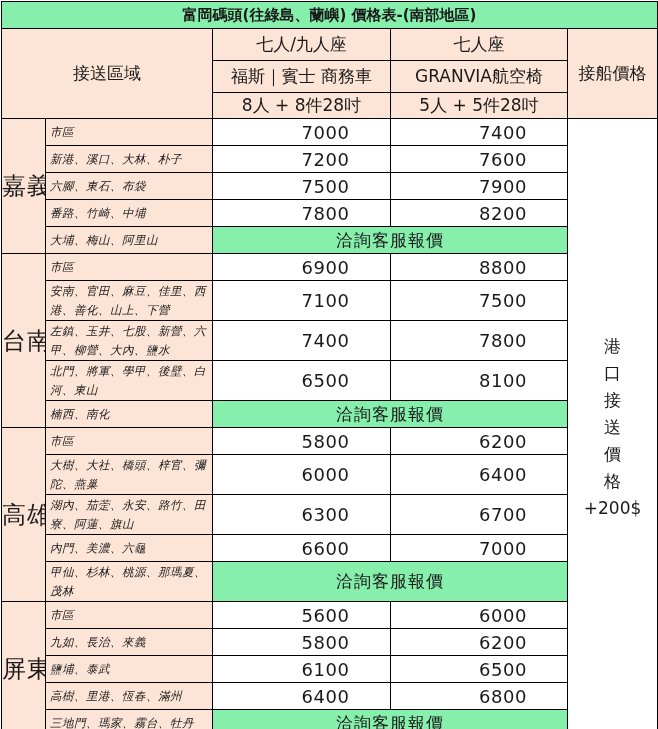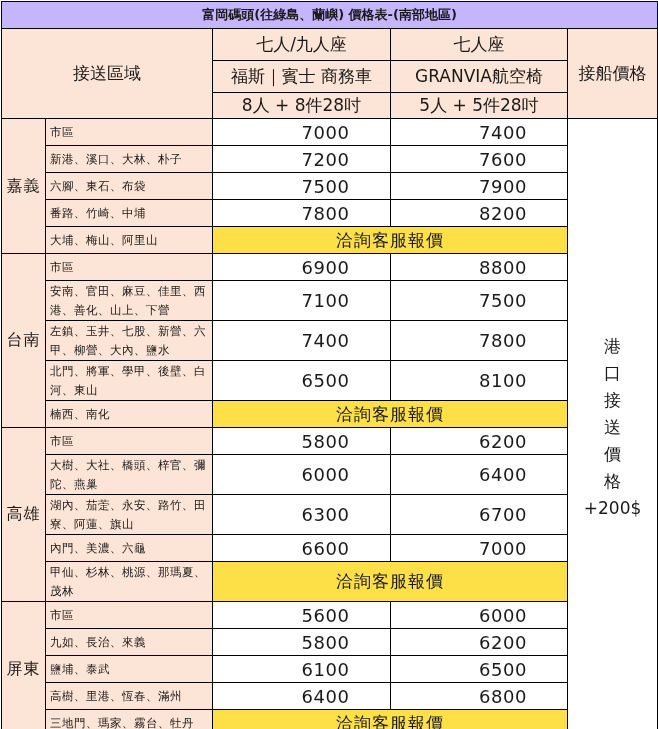--- a/index.html
+++ b/index.html
@@ -9,34 +9,34 @@
       position: absolute; left: 1px; top: 1px;
       border-collapse: collapse; table-layout: fixed;
       width: 656px;
     }
     td {
       border: 1.5px solid #000;
       text-align: center; vertical-align: middle;
       overflow: hidden; white-space: nowrap;
     }
     .title {
-      background: #c4b5fd; font-weight: bold; font-size: 13px; height: 27px; margin-left: 41px;
+      background: #86efac; font-weight: bold; font-size: 15px; height: 27px; margin-left: 41px;
     }
     .hdr { background: #FCE4D6; font-size: 17px; }
     .hdr-row td.hdr { height: 32px; }
     .hdr-row3 td.hdr { height: 26px; }
     .region {
-      background: #FCE4D6; font-size: 16px; letter-spacing: 1px; padding: 0;
+      background: #FCE4D6; font-size: 24px; letter-spacing: 1px; padding: 0;
     }
     .area {
       background: #FCE4D6; text-align: left; padding-left: 4px;
-      font-size: 11.5px; line-height: 19px; white-space: normal; letter-spacing: 0.5px;
+      font-size: 11.5px; line-height: 19px; white-space: normal; letter-spacing: 0.5px; font-style: italic;
     }
     .price { background: #fff; font-size: 18px; letter-spacing: 0.5px; padding-left: 48px; }
-    .inquire { background: #fde047; font-size: 17px; letter-spacing: 1px; }
+    .inquire { background: #86efac; font-size: 17px; letter-spacing: 1px; }
     .ship {
       background: #fff; font-size: 17px; line-height: 27px; white-space: normal;
     }
     .ship span { display: block; }
     tr.r27 td { height: 27px; }
     tr.r40 td { height: 40px; }
   </style>
 </head>
 <body>
 

